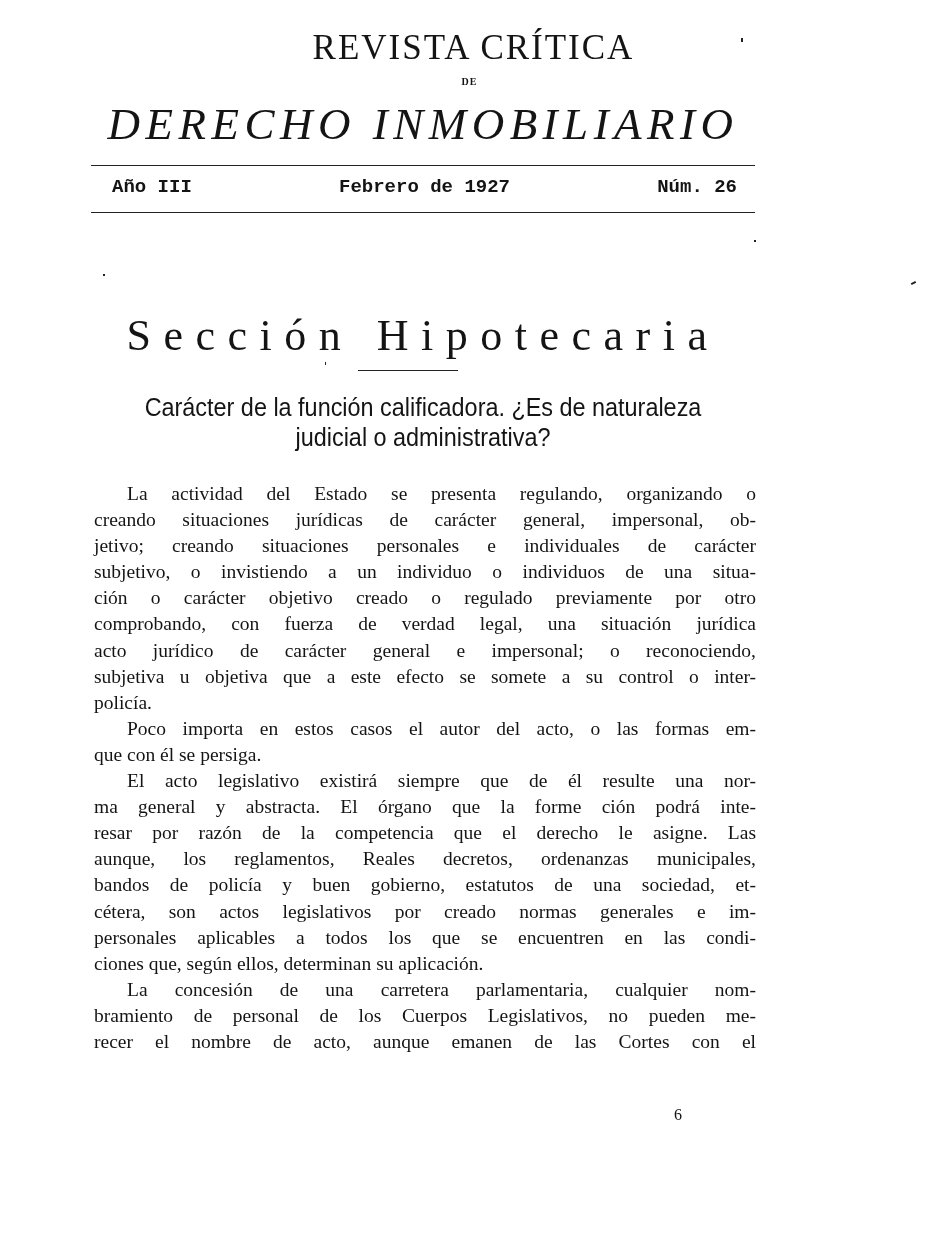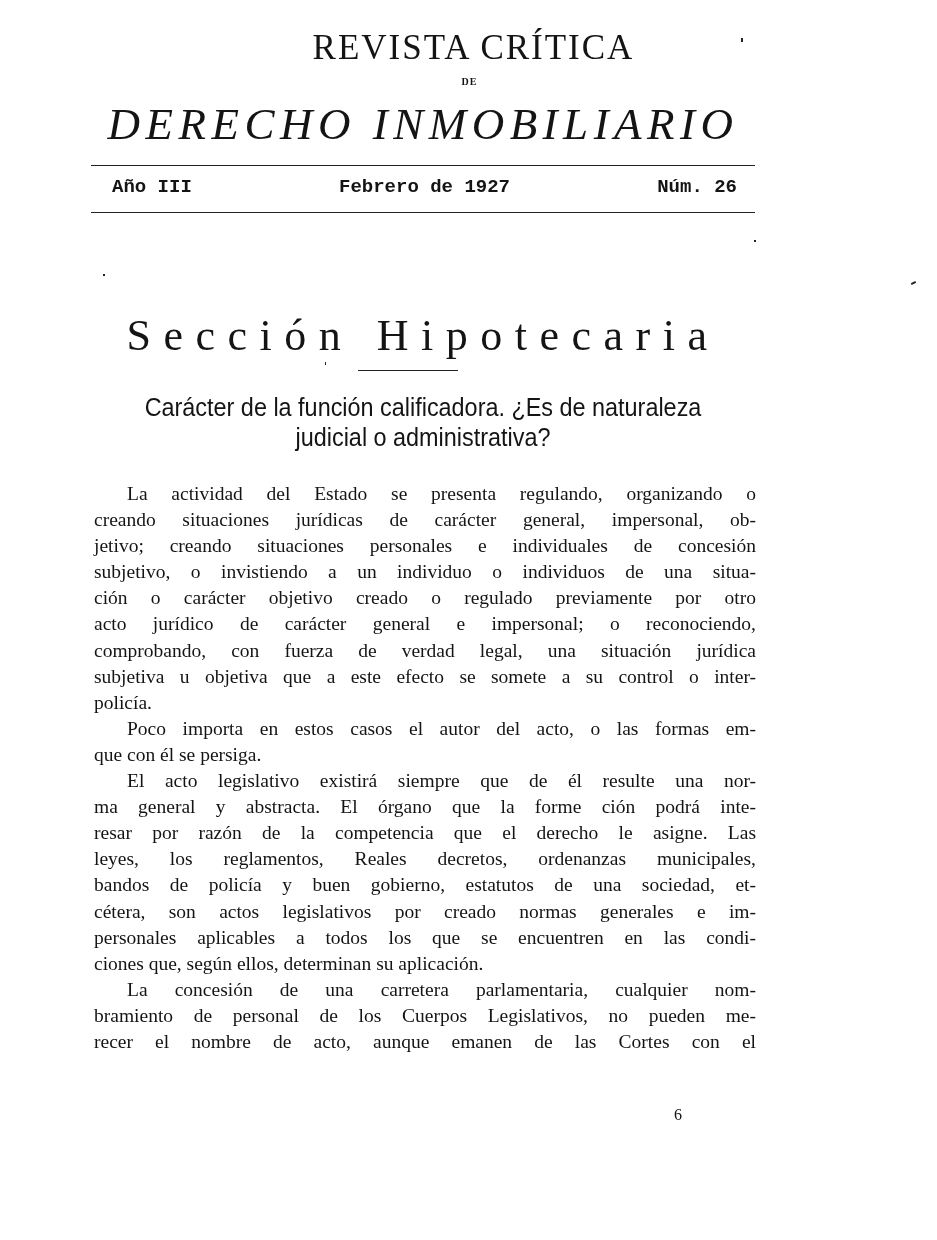--- a/index.html
+++ b/index.html
@@ -84,33 +84,33 @@
   <div class="short-rule"></div>
 
   <div class="article-title">
     <span>Carácter de la función calificadora. ¿Es de naturaleza</span>
     <span>judicial o administrativa?</span>
   </div>
 
   <div class="body-text" id="body-text">
       <span class="line indent">La actividad del Estado se presenta regulando, organizando o</span>
       <span class="line">creando situaciones jurídicas de carácter general, impersonal, ob-</span>
-      <span class="line">jetivo; creando situaciones personales e individuales de concesión</span>
+      <span class="line">jetivo; creando situaciones personales e individuales de carácter</span>
       <span class="line">subjetivo, o invistiendo a un individuo o individuos de una situa-</span>
       <span class="line">ción o carácter objetivo creado o regulado previamente por otro</span>
+      <span class="line">comprobando, con fuerza de verdad legal, una situación jurídica</span>
       <span class="line">acto jurídico de carácter general e impersonal; o reconociendo,</span>
-      <span class="line">comprobando, con fuerza de verdad legal, una situación jurídica</span>
       <span class="line">subjetiva u objetiva que a este efecto se somete a su control o inter-</span>
       <span class="line last">policía.</span>
       <span class="line indent">Poco importa en estos casos el autor del acto, o las formas em-</span>
       <span class="line last">que con él se persiga.</span>
       <span class="line indent">El acto legislativo existirá siempre que de él resulte una nor-</span>
       <span class="line">ma general y abstracta. El órgano que la forme ción podrá inte-</span>
       <span class="line">resar por razón de la competencia que el derecho le asigne. Las</span>
-      <span class="line">leyes, los reglamentos, Reales decretos, ordenanzas municipales,</span>
+      <span class="line">aunque, los reglamentos, Reales decretos, ordenanzas municipales,</span>
       <span class="line">bandos de policía y buen gobierno, estatutos de una sociedad, et-</span>
       <span class="line">cétera, son actos legislativos por creado normas generales e im-</span>
       <span class="line">personales aplicables a todos los que se encuentren en las condi-</span>
       <span class="line last">ciones que, según ellos, determinan su aplicación.</span>
       <span class="line indent">La concesión de una carretera parlamentaria, cualquier nom-</span>
       <span class="line">bramiento de personal de los Cuerpos Legislativos, no pueden me-</span>
       <span class="line">recer el nombre de acto, aunque emanen de las Cortes con el</span>
     </div>
 
   <div class="page-number">6</div>

